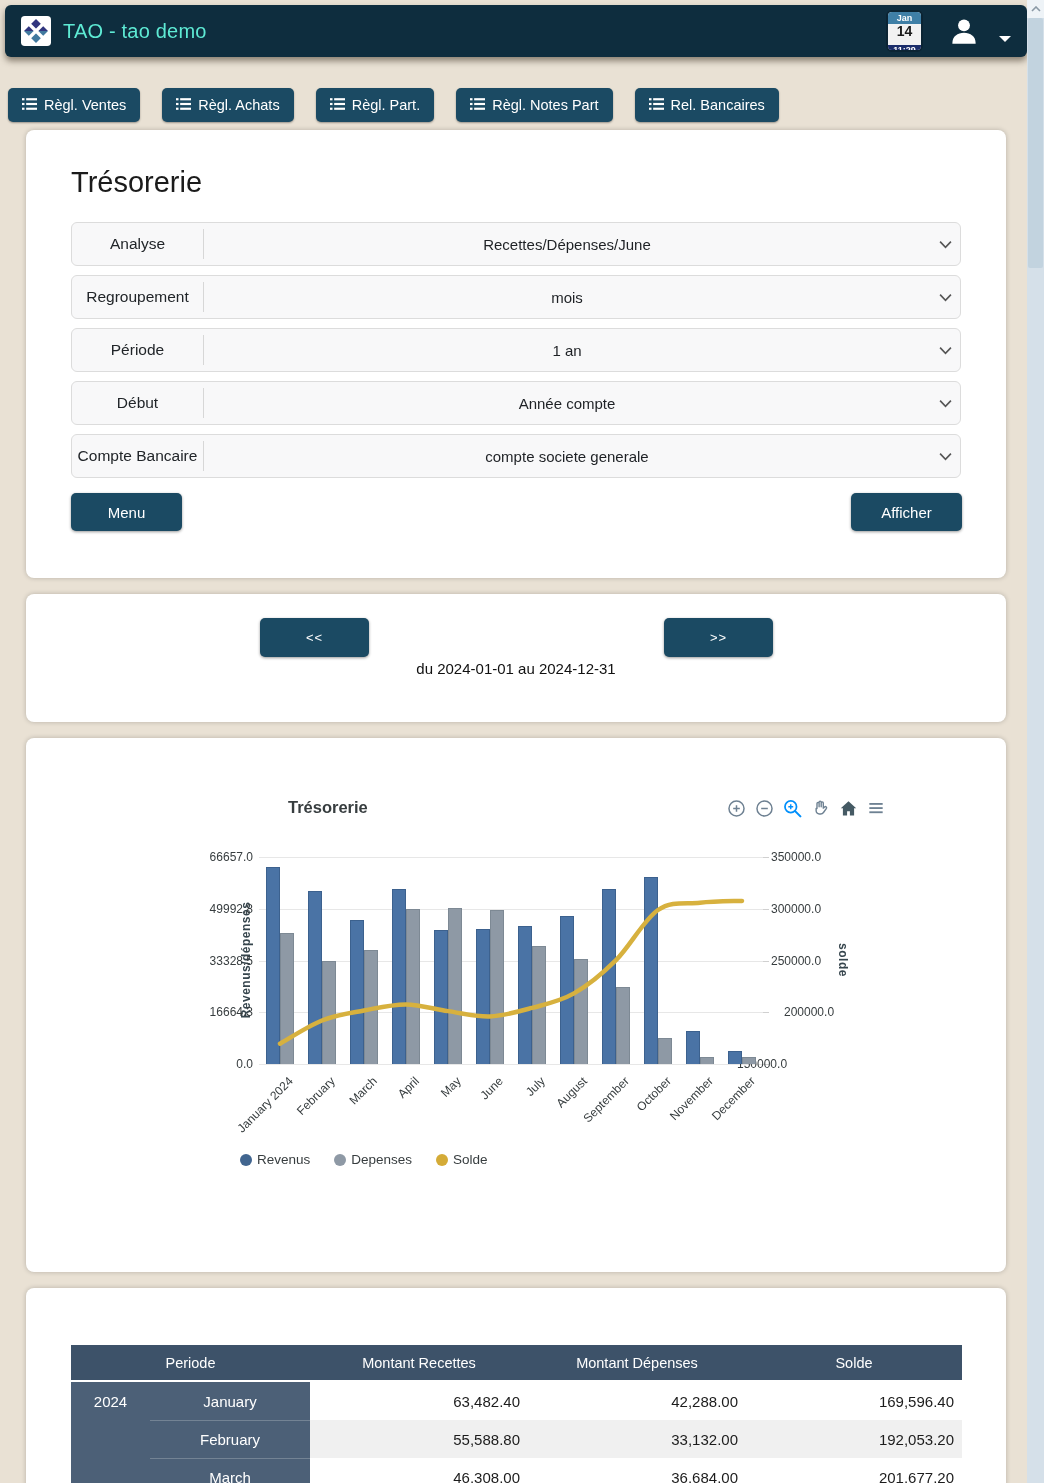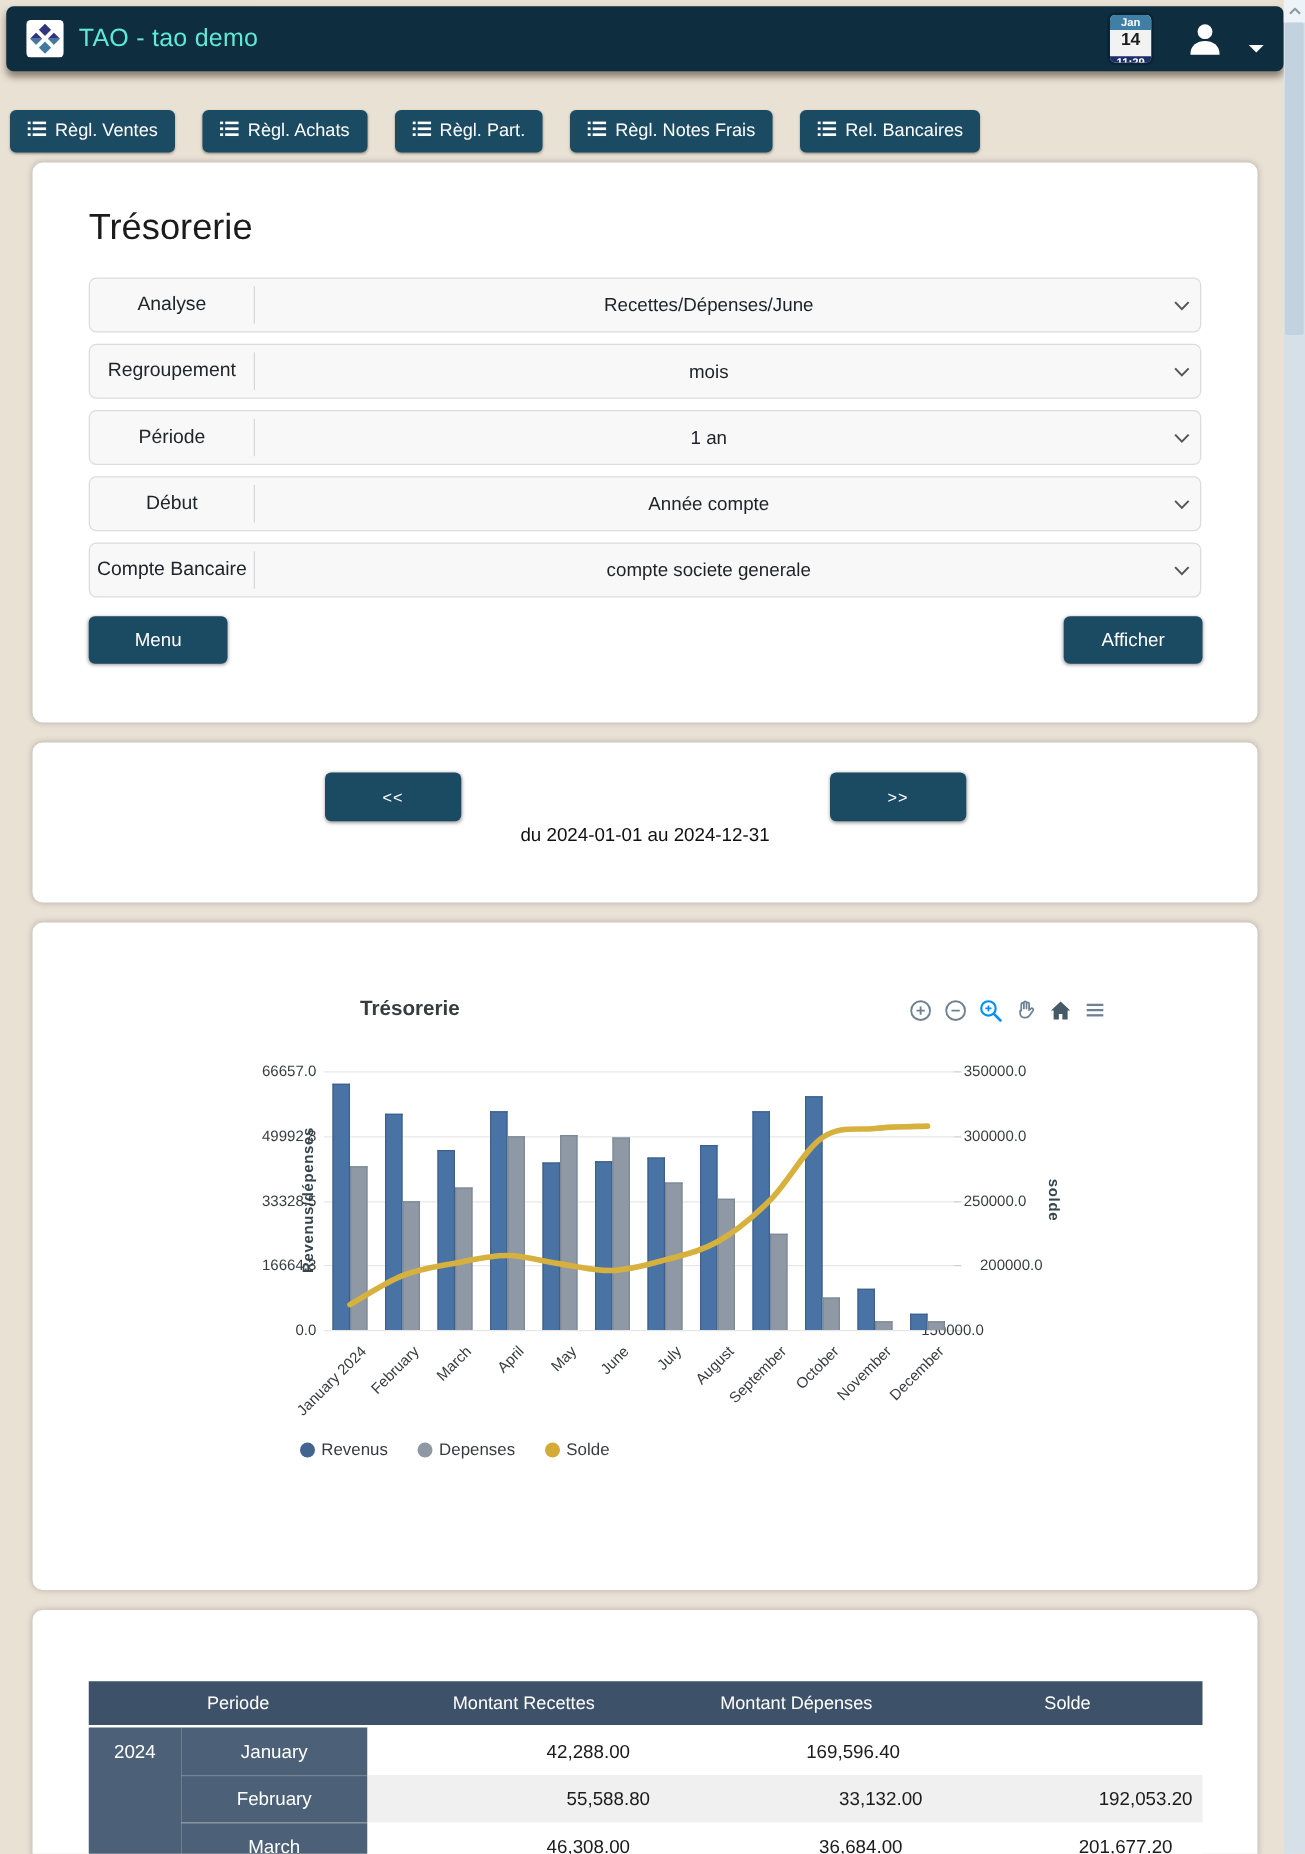--- a/index.html
+++ b/index.html
@@ -180,21 +180,21 @@
       <span><svg viewBox="0 0 18 14" width="15" height="12">
           <g fill="#fff">
             <rect x="0" y="0" width="3" height="2.6"></rect>
             <rect x="5" y="0" width="13" height="2.6"></rect>
             <rect x="0" y="5.7" width="3" height="2.6"></rect>
             <rect x="5" y="5.7" width="13" height="2.6"></rect>
             <rect x="0" y="11.4" width="3" height="2.6"></rect>
             <rect x="5" y="11.4" width="13" height="2.6"></rect>
           </g>
         </svg></span>
-      <span>Règl. Notes Frais</span>
+      <span>Règl. Notes Part</span>
     </button>
     <button class="tab">
       <span><svg viewBox="0 0 18 14" width="15" height="12">
           <g fill="#fff">
             <rect x="0" y="0" width="3" height="2.6"></rect>
             <rect x="5" y="0" width="13" height="2.6"></rect>
             <rect x="0" y="5.7" width="3" height="2.6"></rect>
             <rect x="5" y="5.7" width="13" height="2.6"></rect>
             <rect x="0" y="11.4" width="3" height="2.6"></rect>
             <rect x="5" y="11.4" width="13" height="2.6"></rect>
@@ -401,24 +401,25 @@
         <div class="t-yearcol">
           <div class="t-year">2024</div>
         </div>
         <div class="t-monthcol">
           <div class="t-month">January</div>
           <div class="t-month">February</div>
           <div class="t-month">March</div>
         </div>
         <div class="t-values">
           <div class="t-vrow" style="background: rgb(255, 255, 255);">
+            <div class="t-vcell" style="width: 218px;">63,482.40</div>
             <div class="t-vcell" style="width: 218px;">42,288.00</div>
             <div class="t-vcell" style="width: 216px;">169,596.40</div>
           </div>
-          <div class="t-vrow" style="background: rgb(240, 240, 240); padding-left: 16px;">
+          <div class="t-vrow" style="background: rgb(240, 240, 240);">
             <div class="t-vcell" style="width: 218px;">55,588.80</div>
             <div class="t-vcell" style="width: 218px;">33,132.00</div>
             <div class="t-vcell" style="width: 216px;">192,053.20</div>
           </div>
           <div class="t-vrow" style="background: rgb(255, 255, 255);">
             <div class="t-vcell" style="width: 218px;">46,308.00</div>
             <div class="t-vcell" style="width: 218px;">36,684.00</div>
             <div class="t-vcell" style="width: 216px;">201,677.20</div>
           </div>
         </div>

